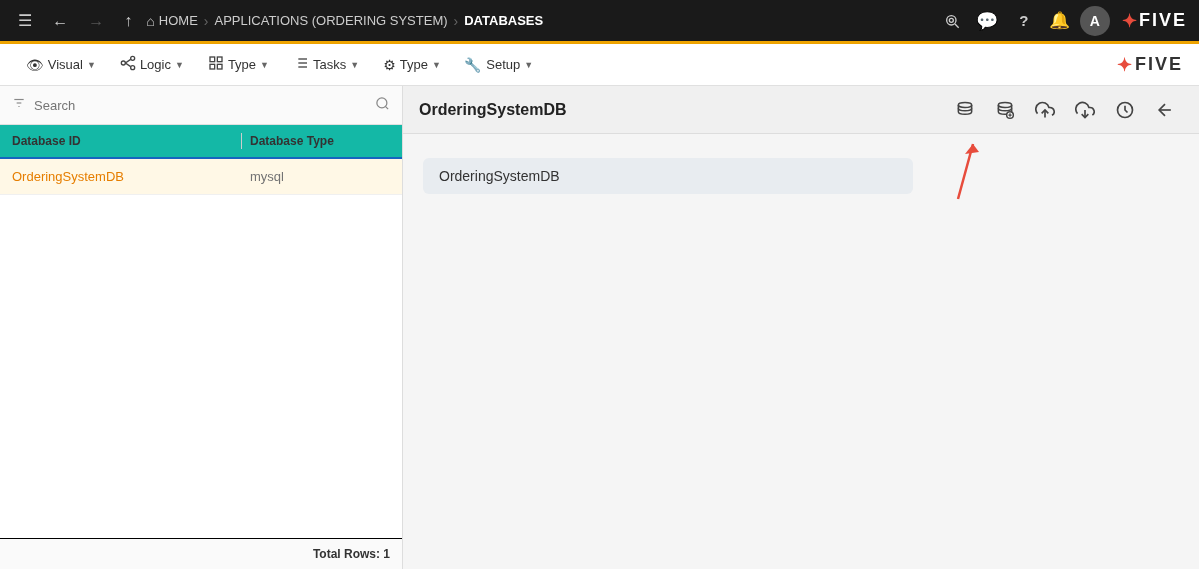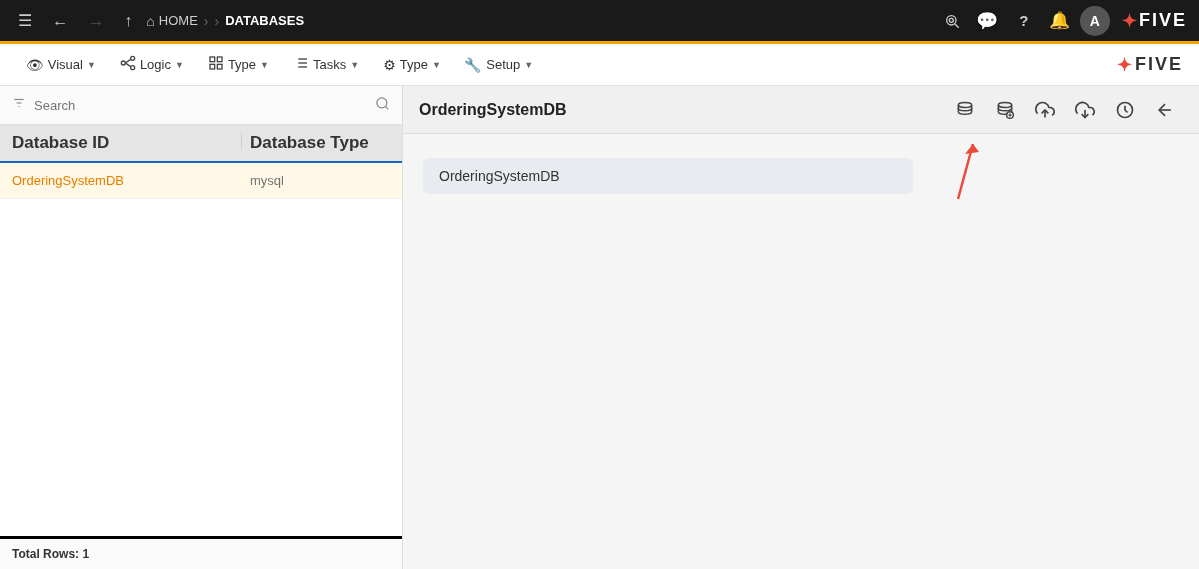--- a/index.html
+++ b/index.html
@@ -119,49 +119,51 @@
       border: none;
       background: none;
       outline: none;
       font-size: 13px;
       color: #333;
     }
     .search-icon { color: #888; font-size: 15px; }
 
     .table-header {
       display: flex;
+      align-items: center;
       padding: 8px 12px;
-      background: #e5e5e5;
+      background: #14b8a6;
       border-bottom: 2px solid #1565c0;
       font-weight: 700;
-      font-size: 17px;
+      font-size: 12px;
       color: #333;
     }
     .col-db-id { flex: 1; }
     .col-divider { width: 1px; background: #ccc; height: 16px; margin: 0 8px; }
     .col-db-type { width: 140px; }
 
     .table-row {
       display: flex;
       align-items: center;
       padding: 10px 12px;
       border-bottom: 1px solid #f0f0f0;
       cursor: pointer;
       background: #fff8e6;
     }
     .cell-db-id { flex: 1; color: #e67e00; font-weight: 500; }
     .cell-db-type { width: 140px; color: #737373; }
 
     .table-footer {
       margin-top: auto;
       padding: 8px 12px;
+      text-align: right;
       font-weight: 700;
       font-size: 12px;
       color: #333;
-      border-top: 3px solid #000000;
+      border-top: 1px solid #000000;
       background: #fafafa;
     }
 
     
     .detail-panel {
       flex: 1;
       background: #f5f5f5;
       display: flex;
       flex-direction: column;
     }
@@ -231,20 +233,23 @@
   <button class="nav-icon-btn">←</button>
   <button class="nav-icon-btn" style="color:#555">→</button>
   <button class="nav-icon-btn">↑</button>
 
   <div class="breadcrumb">
     <span class="breadcrumb-item">
       <span class="breadcrumb-home-icon">⌂</span>
       <span>HOME</span>
     </span>
     <span class="breadcrumb-sep">›</span>
+    <span class="breadcrumb-item">
+      <span>APPLICATIONS (ORDERING SYSTEM)</span>
+    </span>
     <span class="breadcrumb-sep">›</span>
     <span class="breadcrumb-item active">
       <span>DATABASES</span>
     </span>
   </div>
 
   <div class="nav-right">
     <button class="nav-right-btn" title="Search" style="font-size:18px">
       <svg width="18" height="18" viewBox="0 0 24 24" fill="none" stroke="#ccc" stroke-width="2">
           <circle cx="11" cy="11" r="7"></circle>

